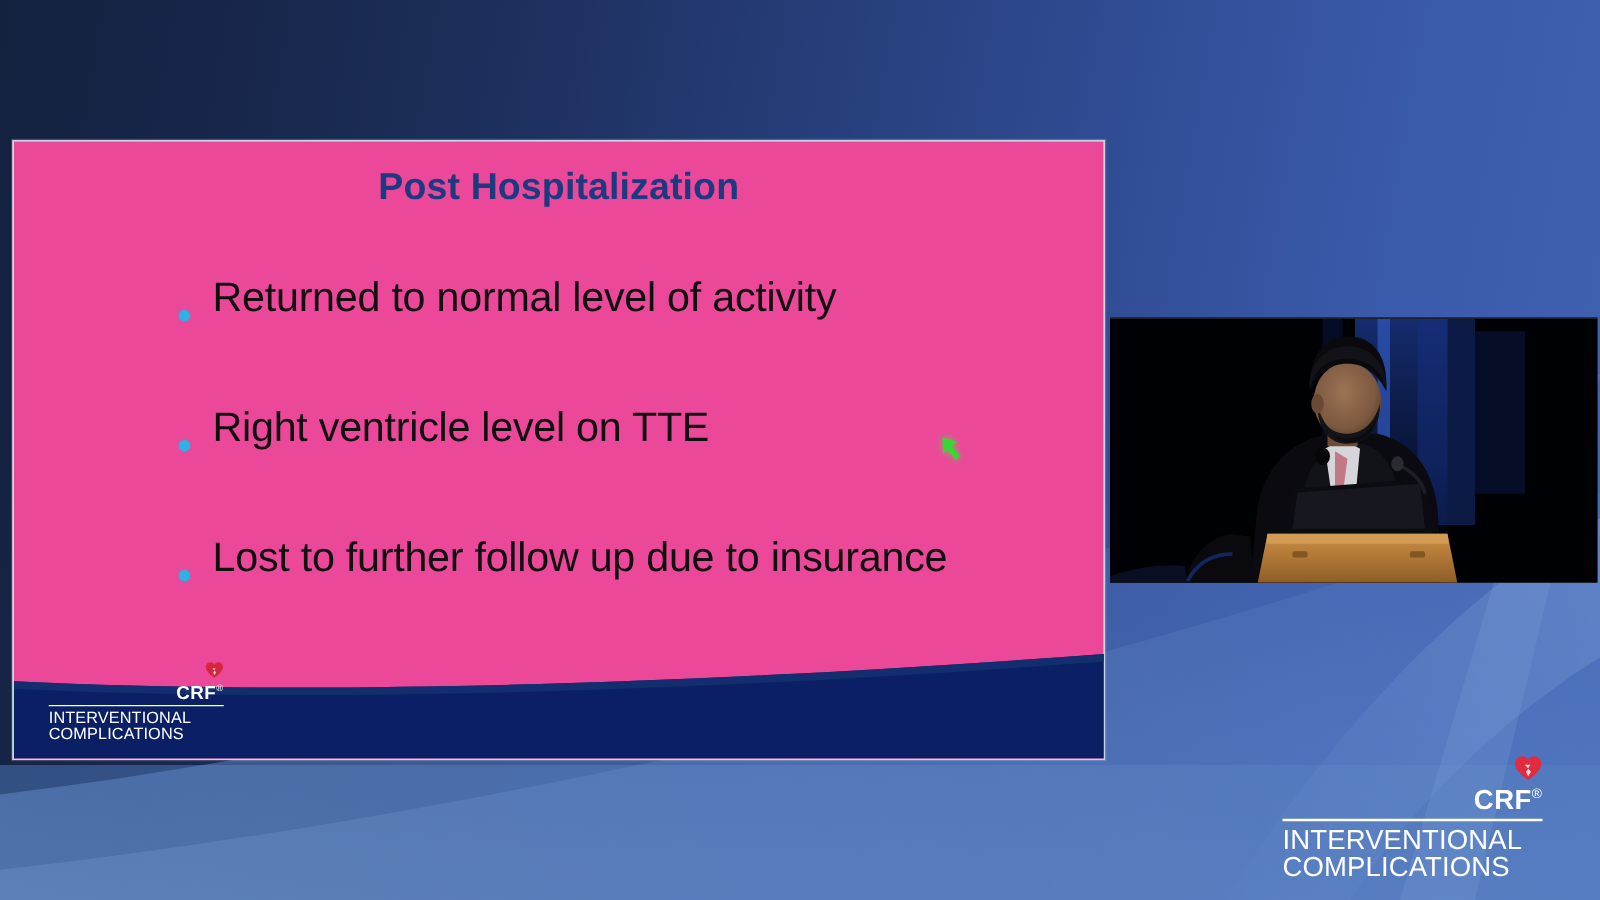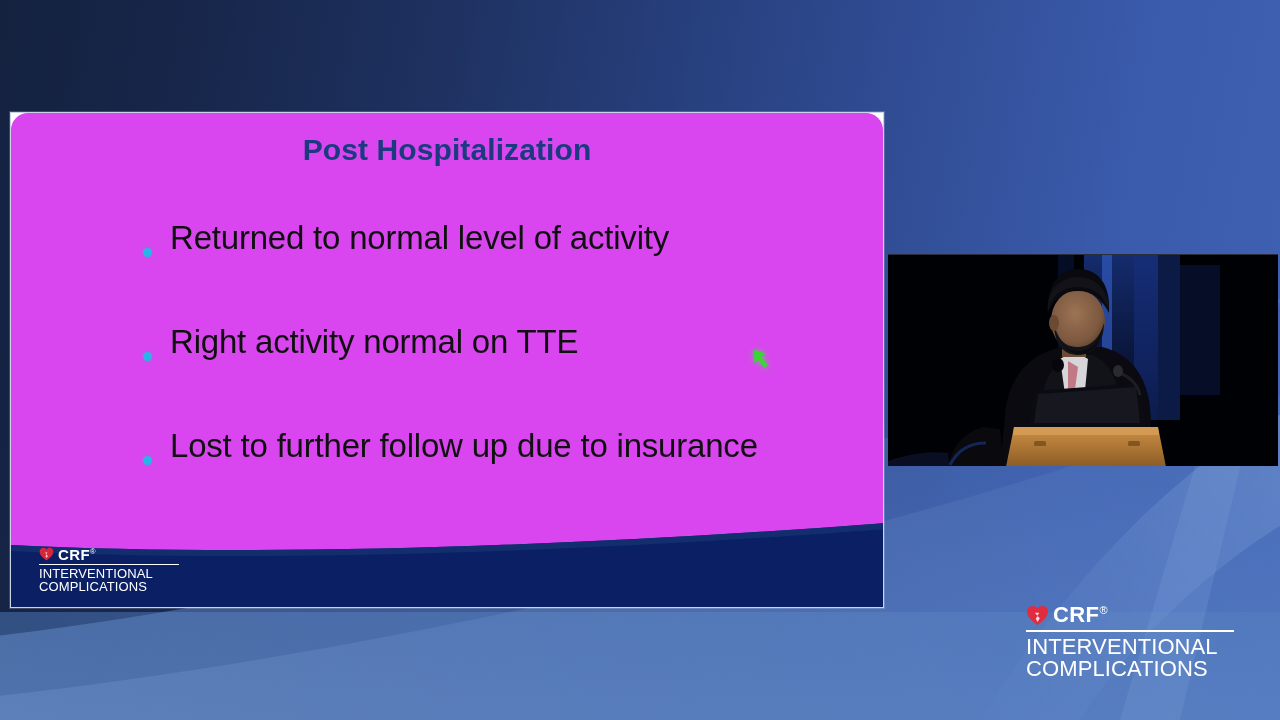--- a/index.html
+++ b/index.html
@@ -25,22 +25,21 @@
     position:absolute;
     left:10px; top:112px;
     width:874px; height:496px;
     background:#ffffff;
     border:1px solid #c8d4e4;
     overflow:hidden;
     box-shadow:0 0 0 1px rgba(255,255,255,.18);
   }
   .slide-body {
     position:absolute; left:0; top:0; right:0; bottom:0;
-    background:#d946ef;
-    border-radius:17px;
+    background:#ec4899;
   }
   #slide-title {
     position:absolute;
     top:20px; left:0; right:0;
     text-align:center;
     font-size:30px;
     font-weight:bold;
     color:#1b3a7f;
     letter-spacing:.1px;
   }
@@ -77,21 +76,21 @@
   }
   .slide-logo {
     position:absolute;
     left:28px; bottom:14px;
     z-index:4;
     line-height:1;
   }
 
   
   .crf-top {
-    display:flex; align-items:center; gap:4px;
+    display:flex; align-items:flex-end; gap:4px;flex-direction:column;
   }
   .crf-mark { display:block; }
   .crf-word {
     color:#ffffff; font-weight:bold;
     letter-spacing:.4px;
   }
   .crf-tm { font-size:.5em; vertical-align:super; font-weight:normal; }
   .crf-rule {
     background:#ffffff;
     margin:2px 0 2px 0;
@@ -175,21 +174,21 @@
 
       <div id="bullets">
 
         <div class="bullet">
           <span class="bullet-dot"></span>
           <span class="bullet-text">Returned to normal level of activity</span>
         </div>
 
         <div class="bullet">
           <span class="bullet-dot"></span>
-          <span class="bullet-text">Right activity normal on TTE</span>
+          <span class="bullet-text">Right ventricle level on TTE</span>
         </div>
 
         <div class="bullet">
           <span class="bullet-dot"></span>
           <span class="bullet-text">Lost to further follow up due to insurance</span>
         </div>
 
       </div>
 
       <svg class="slide-footer-svg" viewBox="0 0 874 90" preserveAspectRatio="none">

